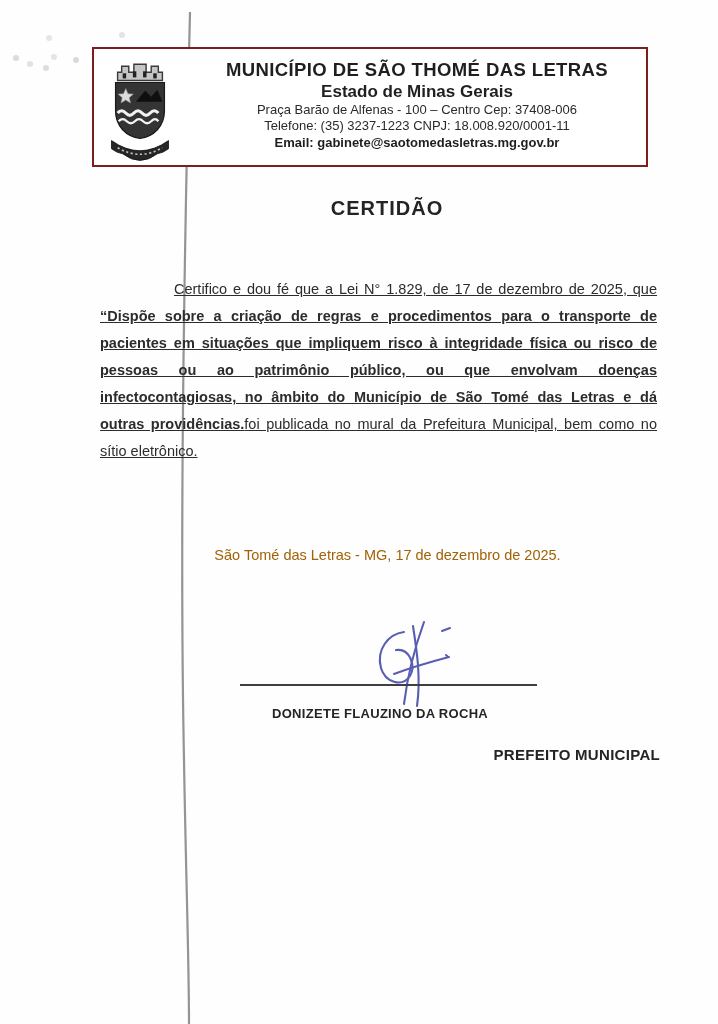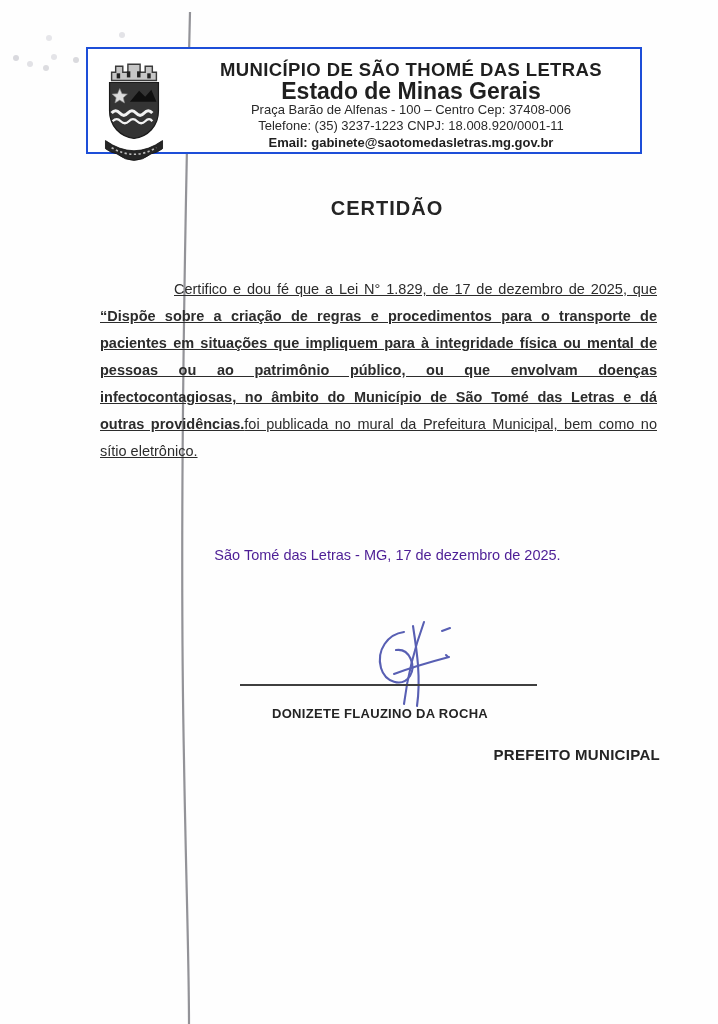--- a/index.html
+++ b/index.html
@@ -14,42 +14,42 @@
   }
   
   .fold-svg{position:absolute;left:0;top:0;width:718px;height:1024px;pointer-events:none;}
   .specks{position:absolute;left:0;top:0;width:4px;height:4px;border-radius:50%;
     background:transparent;
     box-shadow:14px 56px 0 1px #d9d9de, 28px 62px 0 1px #e2e2e6, 44px 66px 0 1px #dcdce0,
                52px 55px 0 1px #e4e4e8, 74px 58px 0 1px #dadade, 47px 36px 0 1px #e6e6ea,
                120px 33px 0 1px #e3e3e7;}
   
   .letterhead{
-    position:absolute;left:86px;top:47px;width:556px;height:107px;
-    border:2px solid #1d4ed8;box-sizing:border-box;background:#fff;
+    position:absolute;left:92px;top:47px;width:556px;height:120px;
+    border:2px solid #7f1d1d;box-sizing:border-box;background:#fff;
   }
   .crest{position:absolute;left:14px;top:6px;width:64px;height:110px;}
   .lh-text{position:absolute;left:102px;top:10px;width:442px;text-align:center;}
   .org-name{font-size:18.5px;font-weight:bold;letter-spacing:.4px;line-height:22px;color:#1f1f1f;}
-  .org-state{font-size:23px;font-weight:bold;line-height:21px;color:#1f1f1f;}
+  .org-state{font-size:17px;font-weight:bold;line-height:21px;color:#1f1f1f;}
   .org-addr{font-size:13px;line-height:16px;color:#2a2a2a;}
   .org-email{font-size:13px;font-weight:bold;line-height:17px;color:#1f1f1f;}
   
   .doc-title{
     position:absolute;left:100px;top:197px;width:574px;text-align:center;
     font-size:20px;font-weight:bold;letter-spacing:1px;color:#242424;
   }
   .body-block{position:absolute;left:100px;top:276px;width:557px;font-size:14.5px;line-height:27px;color:#2c2c2c;text-decoration:underline;}
   .jline{text-align:justify;text-align-last:justify;white-space:normal;height:27px;overflow:hidden;}
   .lastline{text-align:left;height:27px;}
   .indent{text-indent:74px;}
   .b{font-weight:bold;}
   .date-line{
     position:absolute;left:100px;top:547px;width:575px;text-align:center;
-    font-size:14.5px;color:#4c1d95;
+    font-size:14.5px;color:#a16207;
   }
   .sig-scribble{position:absolute;left:352px;top:614px;width:130px;height:98px;}
   .sig-line{position:absolute;left:240px;top:684px;width:297px;height:2px;background:#3f3f3f;}
   .signatory-name{
     position:absolute;left:100px;top:706px;width:560px;text-align:center;
     font-size:13px;font-weight:bold;letter-spacing:.3px;color:#242424;
   }
   .signatory-title{
     position:absolute;left:100px;top:746px;width:560px;text-align:right;
     font-size:15px;font-weight:bold;letter-spacing:.3px;color:#242424;
@@ -93,21 +93,21 @@
       <div class="org-addr">Telefone: (35) 3237-1223 CNPJ: 18.008.920/0001-11</div>
       <div class="org-email">Email: gabinete@saotomedasletras.mg.gov.br</div>
     </div>
   </div>
 
   <div class="doc-title">CERTIDÃO</div>
 
   <div class="body-block">
     <div class="jline indent">Certifico e dou fé que a Lei N° 1.829, de 17 de dezembro de 2025, que</div>
     <div class="jline b">“Dispõe sobre a criação de regras e procedimentos para o transporte de</div>
-    <div class="jline b">pacientes em situações que impliquem para à integridade física ou mental de</div>
+    <div class="jline b">pacientes em situações que impliquem risco à integridade física ou risco de</div>
     <div class="jline b">pessoas ou ao patrimônio público, ou que envolvam doenças</div>
     <div class="jline b">infectocontagiosas, no âmbito do Município de São Tomé das Letras e dá</div>
     <div class="jline"><span class="b">outras providências.</span><span>foi publicada no mural da Prefeitura Municipal, bem como no</span></div>
     <div class="lastline">sítio eletrônico.</div>
   </div>
 
   <div class="date-line">São Tomé das Letras - MG, 17 de dezembro de 2025.</div>
 
   <svg class="sig-scribble" viewBox="0 0 130 98" aria-hidden="true">
     <g fill="none" stroke="#4a52ad" stroke-width="2.1" stroke-linecap="round" opacity="0.92">

